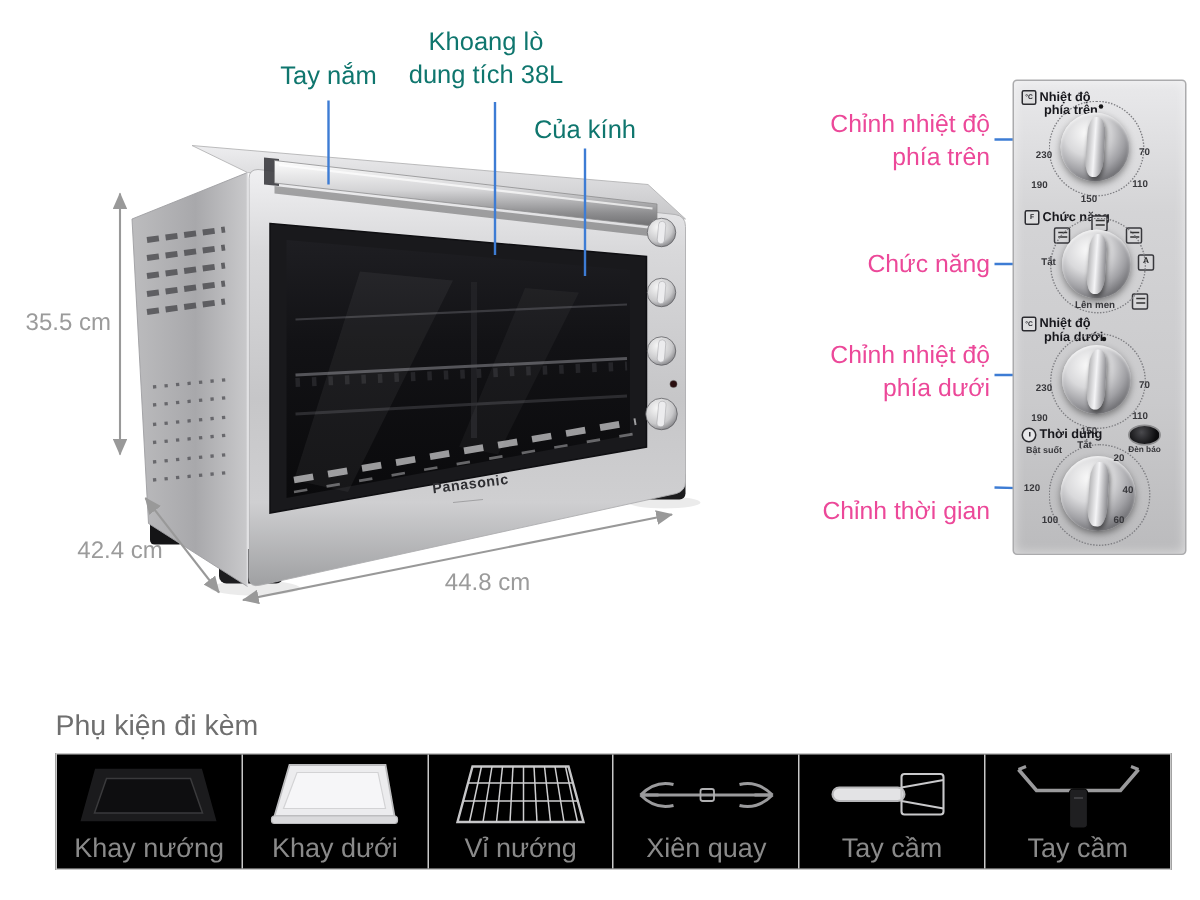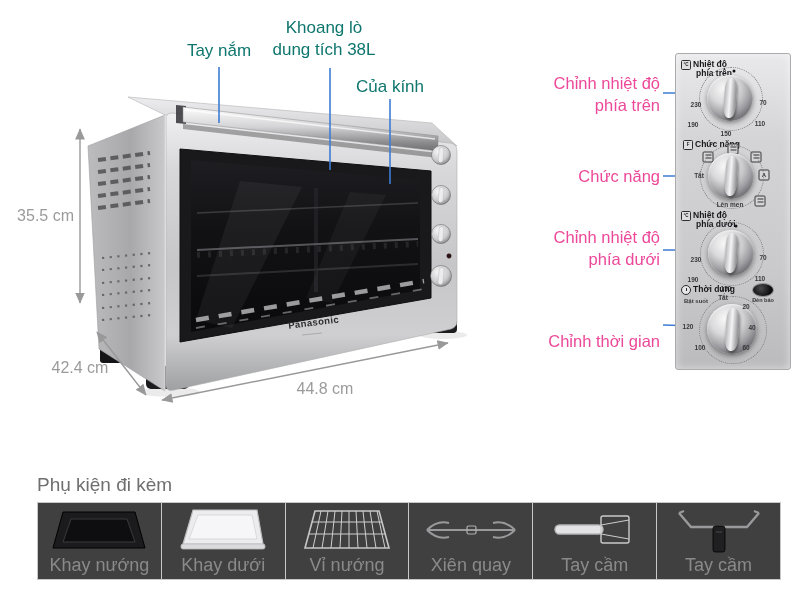--- a/index.html
+++ b/index.html
@@ -39,21 +39,21 @@
   .fbox.elem::before{content:"";position:absolute;left:1.5px;right:1.5px;top:2px;height:1px;
         background:#333;box-shadow:0 3px 0 #333;}
   .clockic{display:inline-block;flex:none;width:8px;height:8px;border:1px solid #2a2a2e;border-radius:50%;position:relative;background:#e6e6e8;}
   .clockic::before{content:"";position:absolute;left:3.5px;top:1.5px;width:1px;height:3px;background:#2a2a2e;}
   .indic{position:absolute;width:20px;height:12px;border-radius:50%;
          background:radial-gradient(circle at 40% 35%,#4a4a4e,#0c0c0e 70%);border:1px solid #8e8e90;}
 
   
   #acc-head{position:absolute;left:37px;top:474px;font-size:19px;color:#6f6f6f;}
   #acc-table{position:absolute;left:37px;top:502px;width:744px;height:78px;
-             border:1px solid #c8c8c8;display:flex;box-sizing:border-box;background:#404040;}
+             border:1px solid #c8c8c8;display:flex;box-sizing:border-box;background:#000000;}
   .acc-cell{flex:1 1 0;position:relative;border-left:1px solid #c8c8c8;display:flex;flex-direction:column;
             align-items:center;justify-content:flex-start;}
   .acc-cell:first-child{border-left:none;}
   .acc-label{position:absolute;bottom:3px;left:0;right:0;text-align:center;font-size:18px;color:#8a8a8a;white-space:nowrap;}
 </style>
 </head>
 <body>
 
 <div id="stage">
 

